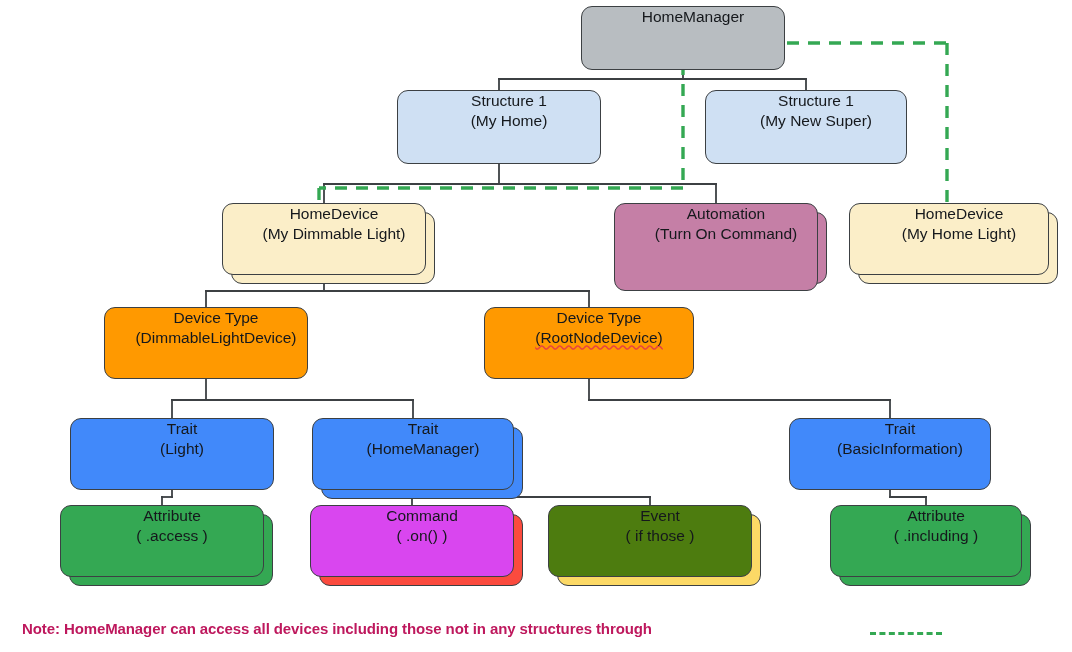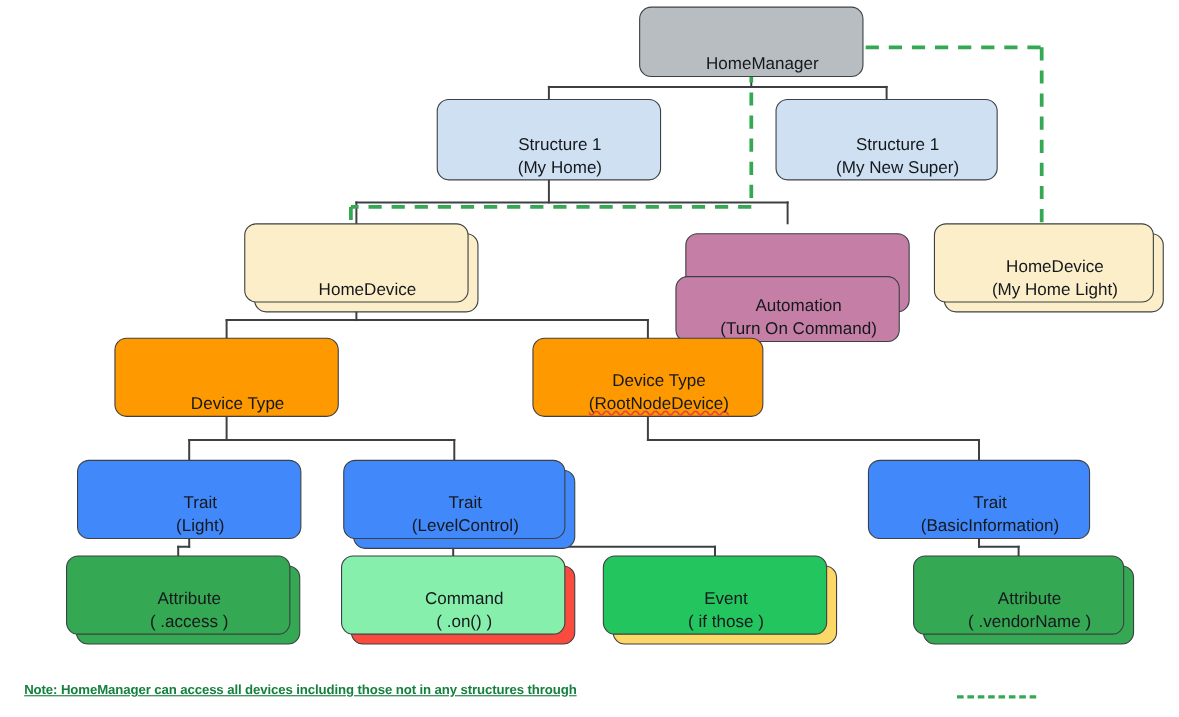--- a/index.html
+++ b/index.html
@@ -16,21 +16,21 @@
 
   
   .node{
     position:absolute;
     box-sizing:border-box;
     border:1.6px solid #3c4043;
     border-radius:11px;
     display:flex;
     flex-direction:column;
     align-items:center;
-    justify-content:flex-end;
+    justify-content:flex-start;
     text-align:center;
     line-height:1.32;
     font-size:15.5px;
     color:#15181c;
     z-index:5;
     padding-left:20px;
   }
   .node .l1{display:block;white-space:nowrap;}
   .node .l2{display:block;white-space:nowrap;}
   .node .l2.plain{font-style:normal;}
@@ -45,26 +45,25 @@
   }
 
   .spell{
     text-decoration:underline wavy #e8453c;
     text-decoration-skip-ink:none;
   }
 
   
   .note{
     position:absolute;
-    font-size:12px;
+    font-size:15px;
     font-weight:bold;
-    color:#15803d;
+    color:#be185d;
     white-space:nowrap;
     letter-spacing:-0.1px;
-    text-decoration:underline;
   }
   .legend-dash{
     position:absolute;
     height:0;
     border-top:3.4px dashed #34a853;
   }
 </style>
 </head>
 <body>
 
@@ -129,68 +128,70 @@
         <span class="l1">Structure 1</span>
         <span class="l2">(My Home)</span>
       </div>
       <div class="node" style="left: 705px; top: 90px; width: 202px; height: 74px; background: rgb(207, 224, 243);">
         <span class="l1">Structure 1</span>
         <span class="l2">(My New Super)</span>
       </div>
       <div class="stack" style="left: 231px; top: 212px; width: 204px; height: 72px; background: rgb(251, 238, 200);"></div>
       <div class="node" style="left: 222px; top: 203px; width: 204px; height: 72px; background: rgb(251, 238, 200);">
         <span class="l1">HomeDevice</span>
+        <span class="l2">(My Dimmable Light)</span>
       </div>
       <div class="stack" style="left: 623px; top: 212px; width: 204px; height: 72px; background: rgb(197, 127, 166);"></div>
-      <div class="node" style="left: 614px; top: 203px; width: 204px; height: 60px; background: rgb(197, 127, 166); margin-top: 48px;">
+      <div class="node" style="left: 614px; top: 203px; width: 204px; height: 88px; background: rgb(197, 127, 166);">
         <span class="l1">Automation</span>
         <span class="l2">(Turn On Command)</span>
       </div>
       <div class="stack" style="left: 858px; top: 212px; width: 200px; height: 72px; background: rgb(251, 238, 200);"></div>
       <div class="node" style="left: 849px; top: 203px; width: 200px; height: 72px; background: rgb(251, 238, 200);">
         <span class="l1">HomeDevice</span>
         <span class="l2">(My Home Light)</span>
       </div>
       <div class="node" style="left: 104px; top: 307px; width: 204px; height: 72px; background: rgb(255, 153, 0);">
         <span class="l1">Device Type</span>
+        <span class="l2">(DimmableLightDevice)</span>
       </div>
       <div class="node" style="left: 484px; top: 307px; width: 210px; height: 72px; background: rgb(255, 153, 0);">
         <span class="l1">Device Type</span>
         <span class="l2 spell">(RootNodeDevice)</span>
       </div>
       <div class="node" style="left: 70px; top: 418px; width: 204px; height: 72px; background: rgb(65, 137, 250);">
         <span class="l1">Trait</span>
         <span class="l2">(Light)</span>
       </div>
       <div class="stack" style="left: 321px; top: 427px; width: 202px; height: 72px; background: rgb(65, 137, 250);"></div>
       <div class="node" style="left: 312px; top: 418px; width: 202px; height: 72px; background: rgb(65, 137, 250);">
         <span class="l1">Trait</span>
-        <span class="l2">(LevelControl)</span>
+        <span class="l2">(HomeManager)</span>
       </div>
       <div class="node" style="left: 789px; top: 418px; width: 202px; height: 72px; background: rgb(65, 137, 250);">
         <span class="l1">Trait</span>
         <span class="l2">(BasicInformation)</span>
       </div>
       <div class="stack" style="left: 69px; top: 514px; width: 204px; height: 72px; background: rgb(52, 168, 83);"></div>
       <div class="node" style="left: 60px; top: 505px; width: 204px; height: 72px; background: rgb(52, 168, 83);">
         <span class="l1">Attribute</span>
         <span class="l2">( .access )</span>
       </div>
       <div class="stack" style="left: 319px; top: 514px; width: 204px; height: 72px; background: rgb(251, 75, 62);"></div>
-      <div class="node" style="left: 310px; top: 505px; width: 204px; height: 72px; background: #86efac;">
+      <div class="node" style="left: 310px; top: 505px; width: 204px; height: 72px; background: #d946ef;">
         <span class="l1">Command</span>
         <span class="l2 plain">( .on() )</span>
       </div>
       <div class="stack" style="left: 557px; top: 514px; width: 204px; height: 72px; background: rgb(252, 217, 102);"></div>
-      <div class="node" style="left: 548px; top: 505px; width: 204px; height: 72px; background: #22c55e;">
+      <div class="node" style="left: 548px; top: 505px; width: 204px; height: 72px; background: #4d7c0f;">
         <span class="l1">Event</span>
         <span class="l2">( if those )</span>
       </div>
       <div class="stack" style="left: 839px; top: 514px; width: 192px; height: 72px; background: rgb(52, 168, 83);"></div>
       <div class="node" style="left: 830px; top: 505px; width: 192px; height: 72px; background: rgb(52, 168, 83);">
         <span class="l1">Attribute</span>
-        <span class="l2">( .vendorName )</span>
+        <span class="l2">( .including )</span>
       </div>
     </div>
 
   <div class="note" style="left:22px; top:620px;">Note: HomeManager can access all devices including those not in any structures through</div>
   <div class="legend-dash" style="left:870px; top:632px; width:72px;"></div>
 </div>
 
 </body></html>

